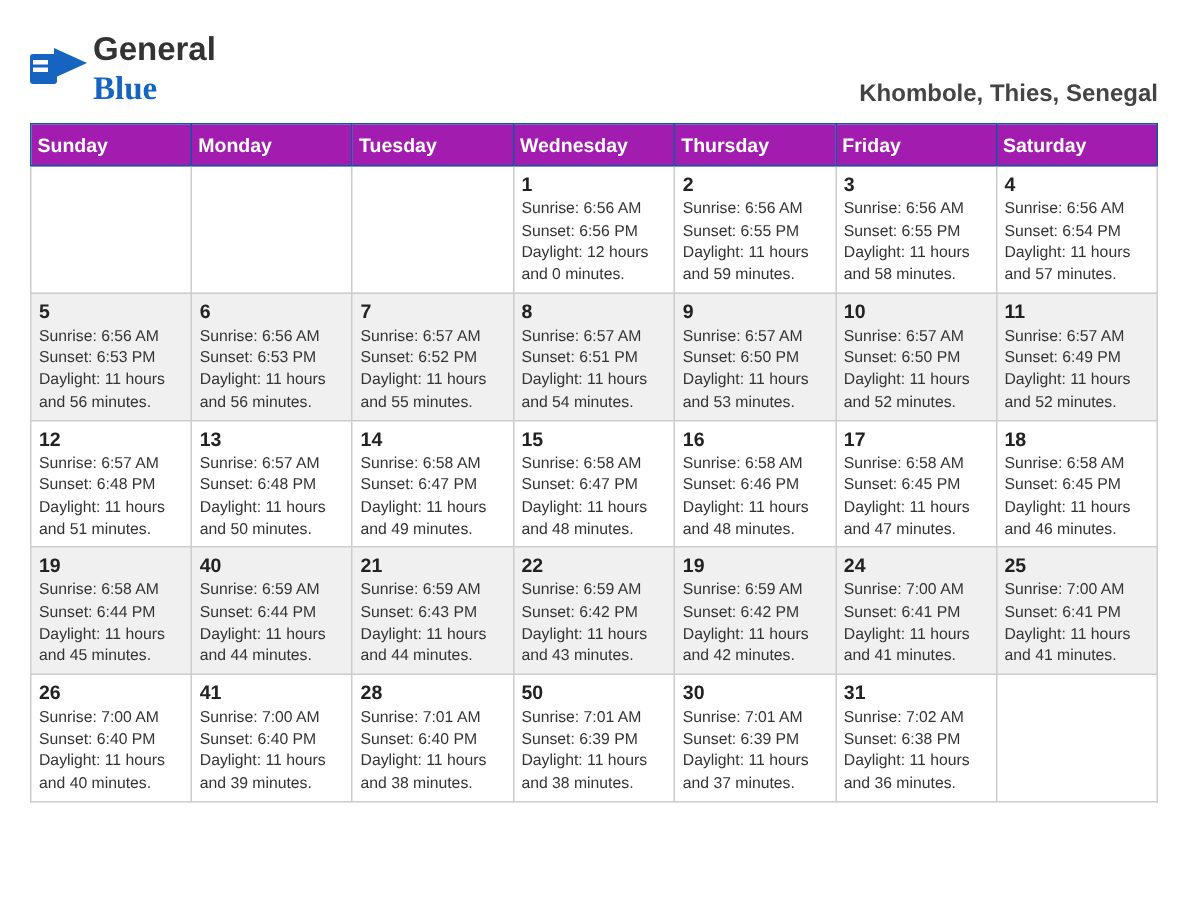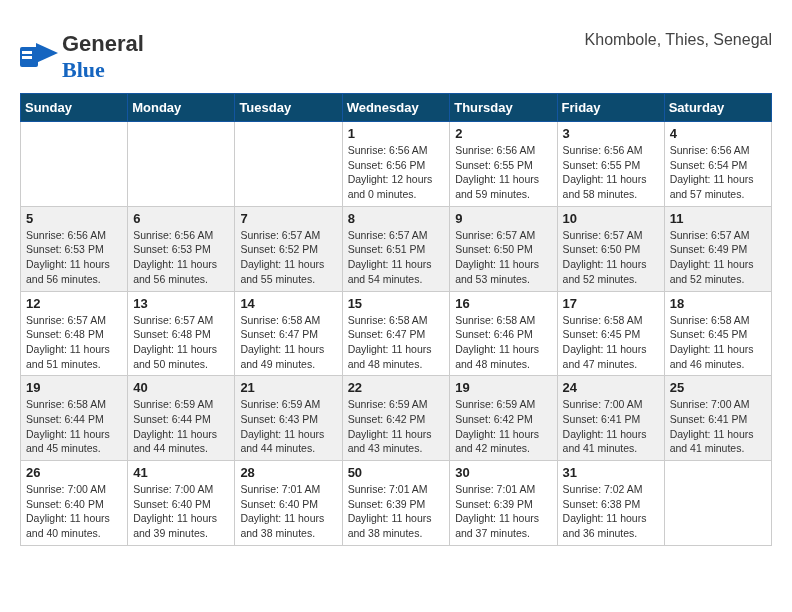--- a/index.html
+++ b/index.html
@@ -6,23 +6,22 @@
     body {
       font-family: Arial, sans-serif;
       background: #fff;
       width: 792px;
       min-height: 612px;
       padding: 20px;
     }
     .header {
       display: flex;
       justify-content: space-between;
-      align-items: flex-start;
+      align-items: flex-end;
       margin-bottom: 10px;
-      margin-top: 11px;
     }
     .logo {
       display: flex;
       flex-direction: column;
       align-items: flex-start;
     }
     .logo-text {
       font-size: 22px;
       font-weight: bold;
       color: #333;
@@ -36,30 +35,30 @@
     .title-block {
       text-align: right;
     }
     .title-block h1 {
       font-size: 32px;
       font-weight: bold;
       color: #222;
     }
     .title-block h2 {
       font-size: 16px;
-      font-weight: normal;
+      font-weight: bold;
       color: #444;
     }
     .calendar {
       width: 100%;
       border-collapse: collapse;
       border: 1px solid #ccc;
     }
     .calendar th {
-      background: #0c4a6e;
+      background: #a21caf;
       color: #fff;
       font-size: 13px;
       padding: 6px 4px;
       text-align: left;
       border: 1px solid #1255a0;
     }
     .calendar td {
       vertical-align: top;
       border: 1px solid #ccc;
       padding: 4px 5px;

